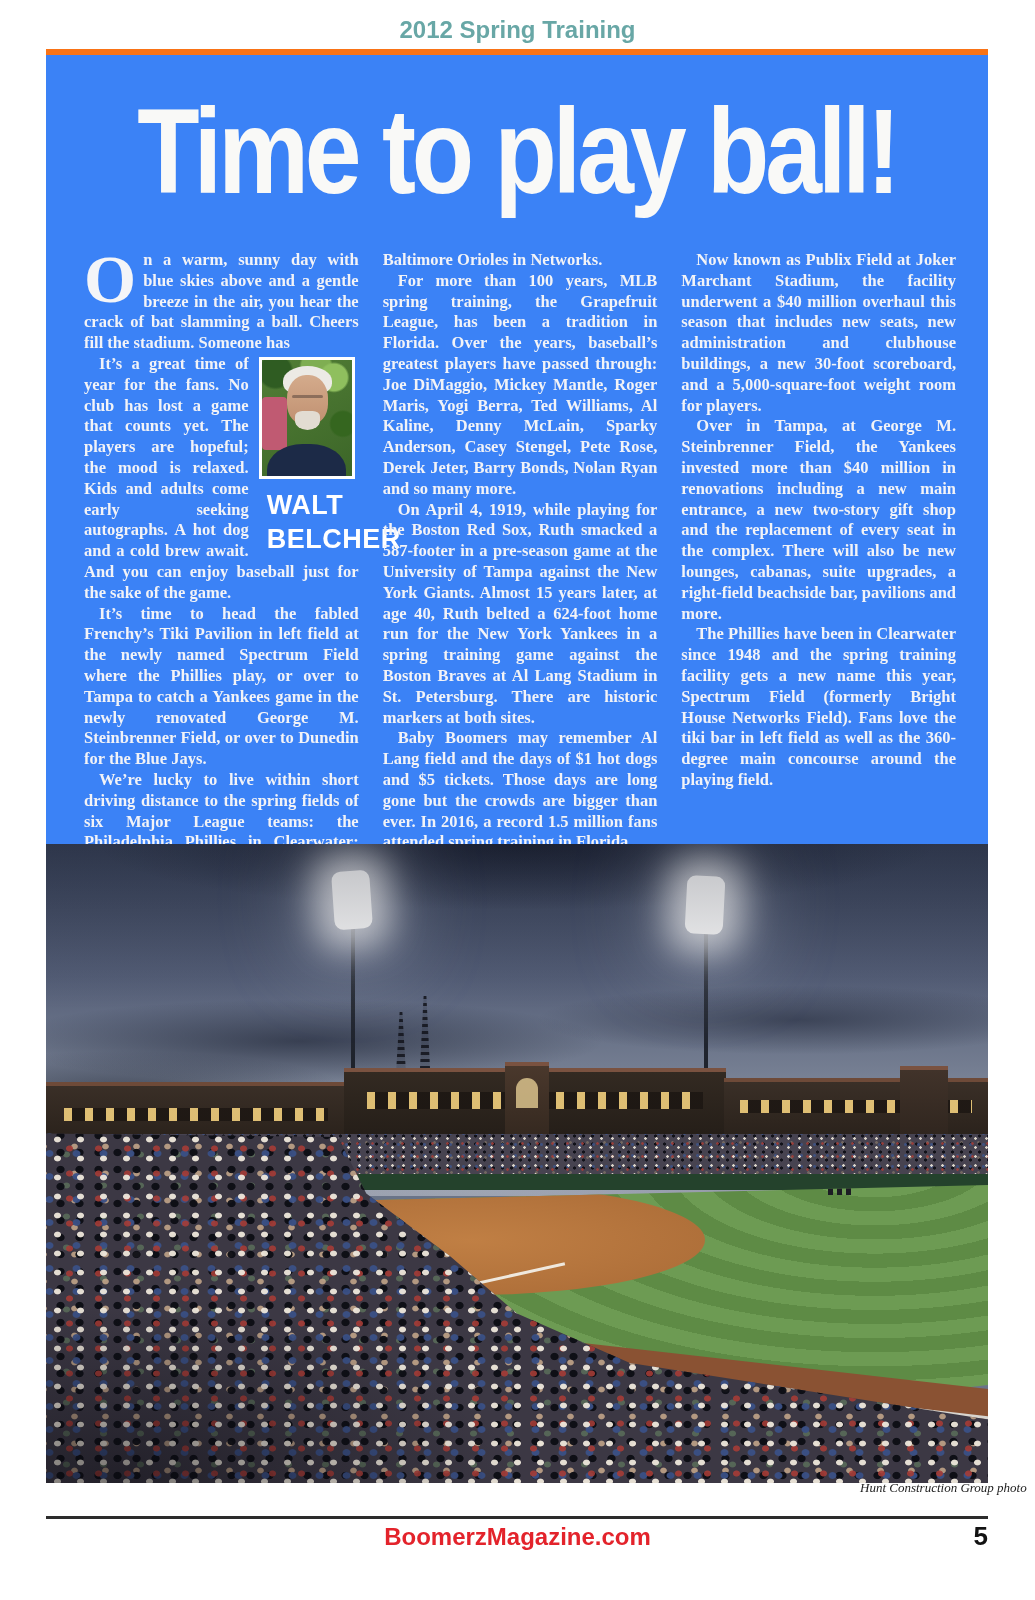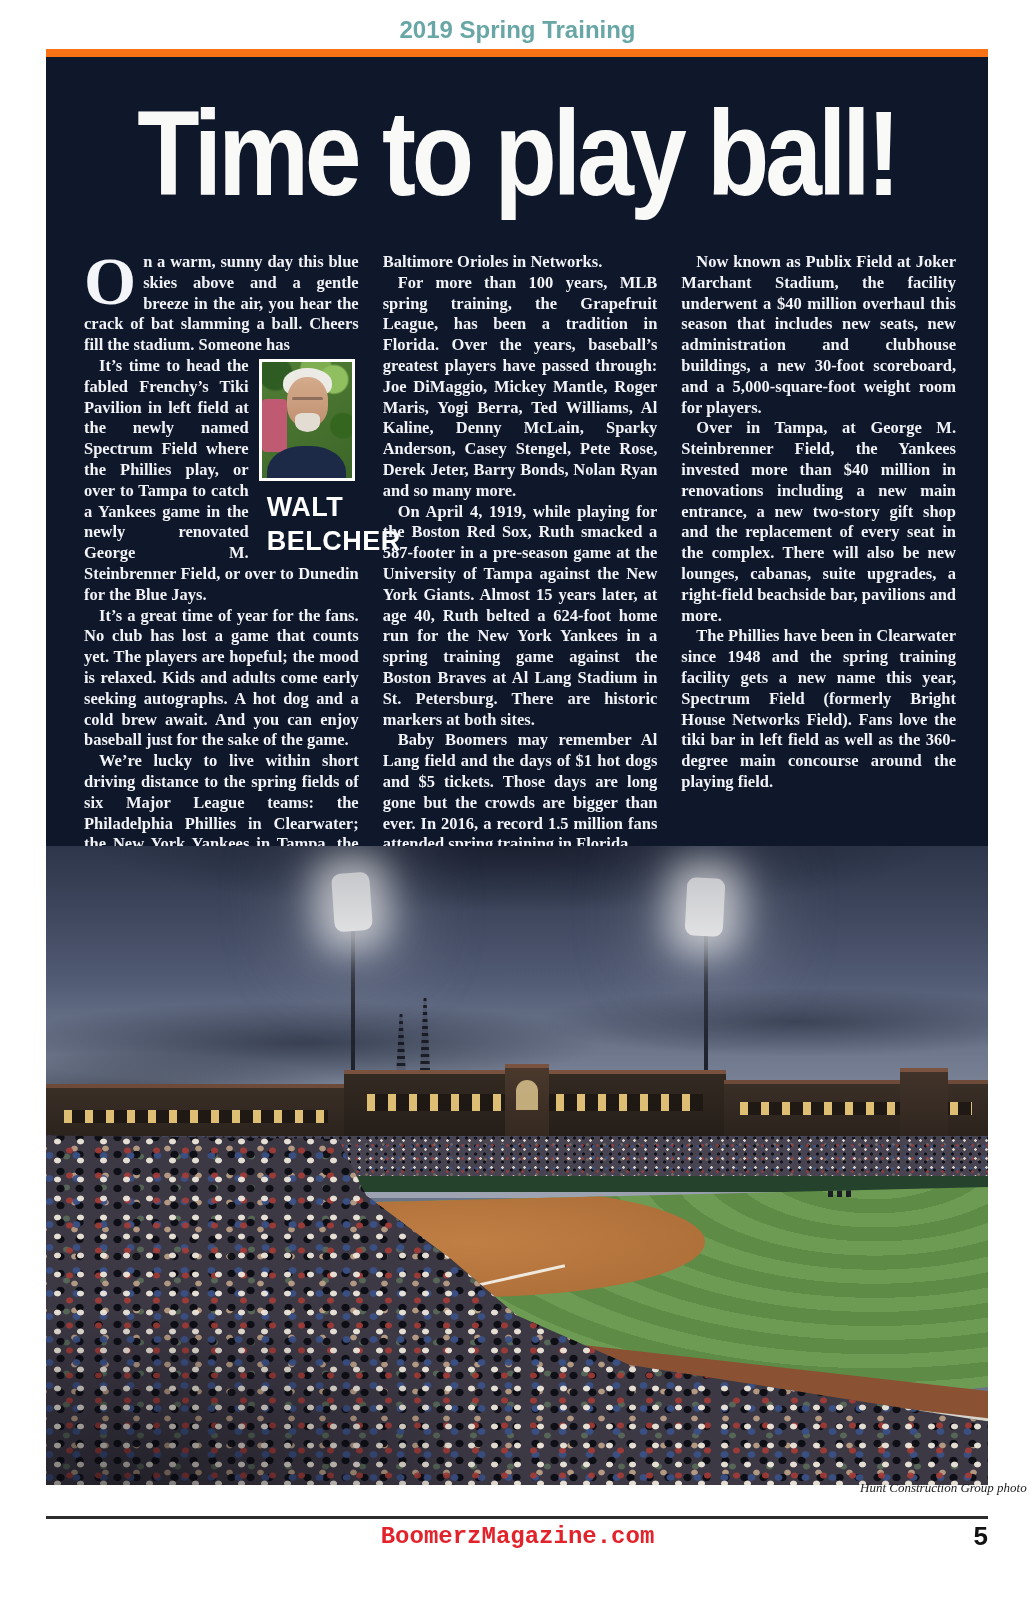--- a/index.html
+++ b/index.html
@@ -10,21 +10,21 @@
   }
   
   .kicker {
     position:absolute; top:16px; left:0; width:100%; text-align:center;
     font-family:"Liberation Sans", sans-serif; font-weight:bold;
     font-size:24px; color:#68a7a6; letter-spacing:0px;
   }
   
   .panel {
     position:absolute; left:46px; top:49px; width:942px; height:1428px;
-    background:#0f172a; border-top:8px solid #f97316;
+    background:#3b82f6; border-top:6px solid #f97316;
   }
   .title-block {
     height:187px; display:flex; align-items:center; justify-content:center;
     overflow:hidden;
   }
   .page-title {
     color:#f9f9f7; font-family:"Liberation Sans", sans-serif; font-weight:700;
     font-size:102px; letter-spacing:-4px; white-space:nowrap;
     transform:scaleY(1.18); padding-top:6px;
   }
@@ -158,57 +158,57 @@
     background:
       linear-gradient(to bottom, rgba(16,20,34,.28), transparent 26%),
       radial-gradient(ellipse 60% 40% at 8% 100%, rgba(8,8,14,.5), transparent 70%);
   }
   
   .credit { position:absolute; top:1480px; left:860px; white-space:nowrap;
     font-style:italic; font-size:13px; color:#1c1c1c; }
   .footer-rule { position:absolute; top:1516px; left:46px; width:942px;
     border-top:3px solid #2c2c2c; }
   .site-link { position:absolute; top:1523px; left:0; width:100%; text-align:center;
-    font-family:Liberation Mono, monospace; font-weight:700; font-size:24px;
+    font-family:Liberation Sans, sans-serif; font-weight:700; font-size:24px;
     color:#e3232b; letter-spacing:0; }
   .page-num { position:absolute; top:1521px; left:46px; width:942px; text-align:right;
     font-family:"Liberation Sans", sans-serif; font-weight:700; font-size:26px; color:#121212; }
 </style>
 </head>
 <body>
 
-<div class="kicker">2019 Spring Training</div>
+<div class="kicker">2012 Spring Training</div>
 
 <div class="panel">
 
   <div class="title-block">
     <div class="page-title">Time to play ball!</div>
   </div>
 
   <div class="article">
 
     <div class="col">
-      <p class="noindent"><span class="dropcap">O</span><span>n a warm, sunny day this blue skies above and a gentle breeze in the air, you hear the crack of bat slamming a ball. Cheers fill the stadium. Someone has</span></p>
+      <p class="noindent"><span class="dropcap">O</span><span>n a warm, sunny day with blue skies above and a gentle breeze in the air, you hear the crack of bat slamming a ball. Cheers fill the stadium. Someone has</span></p>
       <div class="author-float">
         <div class="portrait">
           <div class="foliage"></div>
           <div class="pink-wall"></div>
           <div class="hair"></div>
           <div class="face"></div>
           <div class="brow"></div>
           <div class="goatee"></div>
           <div class="shirt"></div>
         </div>
         <div class="author-name">
           <div>WALT</div>
           <div>BELCHER</div>
         </div>
       </div>
+      <p>It’s a great time of year for the fans. No club has lost a game that counts yet. The players are hopeful; the mood is relaxed. Kids and adults come early seeking autographs. A hot dog and a cold brew await. And you can enjoy baseball just for the sake of the game.</p>
       <p>It’s time to head the fabled Frenchy’s Tiki Pavilion in left field at the newly named Spectrum Field where the Phillies play, or over to Tampa to catch a Yankees game in the newly renovated George M. Steinbrenner Field, or over to Dunedin for the Blue Jays.</p>
-      <p>It’s a great time of year for the fans. No club has lost a game that counts yet. The players are hopeful; the mood is relaxed. Kids and adults come early seeking autographs. A hot dog and a cold brew await. And you can enjoy baseball just for the sake of the game.</p>
       <p>We’re lucky to live within short driving distance to the spring fields of six Major League teams: the Philadelphia Phillies in Clearwater; the New York Yankees in Tampa, the Toronto Blue Jays in Dunedin; and the Detroit Tigers in Lakeland, the Pittsburgh Pirates in Bradenton; and the</p>
     </div>
 
     <div class="col">
       <p class="noindent">Baltimore Orioles in Networks.</p>
       <p>For more than 100 years, MLB spring training, the Grapefruit League, has been a tradition in Florida. Over the years, baseball’s greatest players have passed through: Joe DiMaggio, Mickey Mantle, Roger Maris, Yogi Berra, Ted Williams, Al Kaline, Denny McLain, Sparky Anderson, Casey Stengel, Pete Rose, Derek Jeter, Barry Bonds, Nolan Ryan and so many more.</p>
       <p>On April 4, 1919, while playing for the Boston Red Sox, Ruth smacked a 587-footer in a pre-season game at the University of Tampa against the New York Giants. Almost 15 years later, at age 40, Ruth belted a 624-foot home run for the New York Yankees in a spring training game against the Boston Braves at Al Lang Stadium in St. Petersburg. There are historic markers at both sites.</p>
       <p>Baby Boomers may remember Al Lang field and the days of $1 hot dogs and $5 tickets.  Those days are long gone but the crowds are bigger than ever. In 2016, a record 1.5 million fans attended spring training in Florida.</p>
 
     </div>

